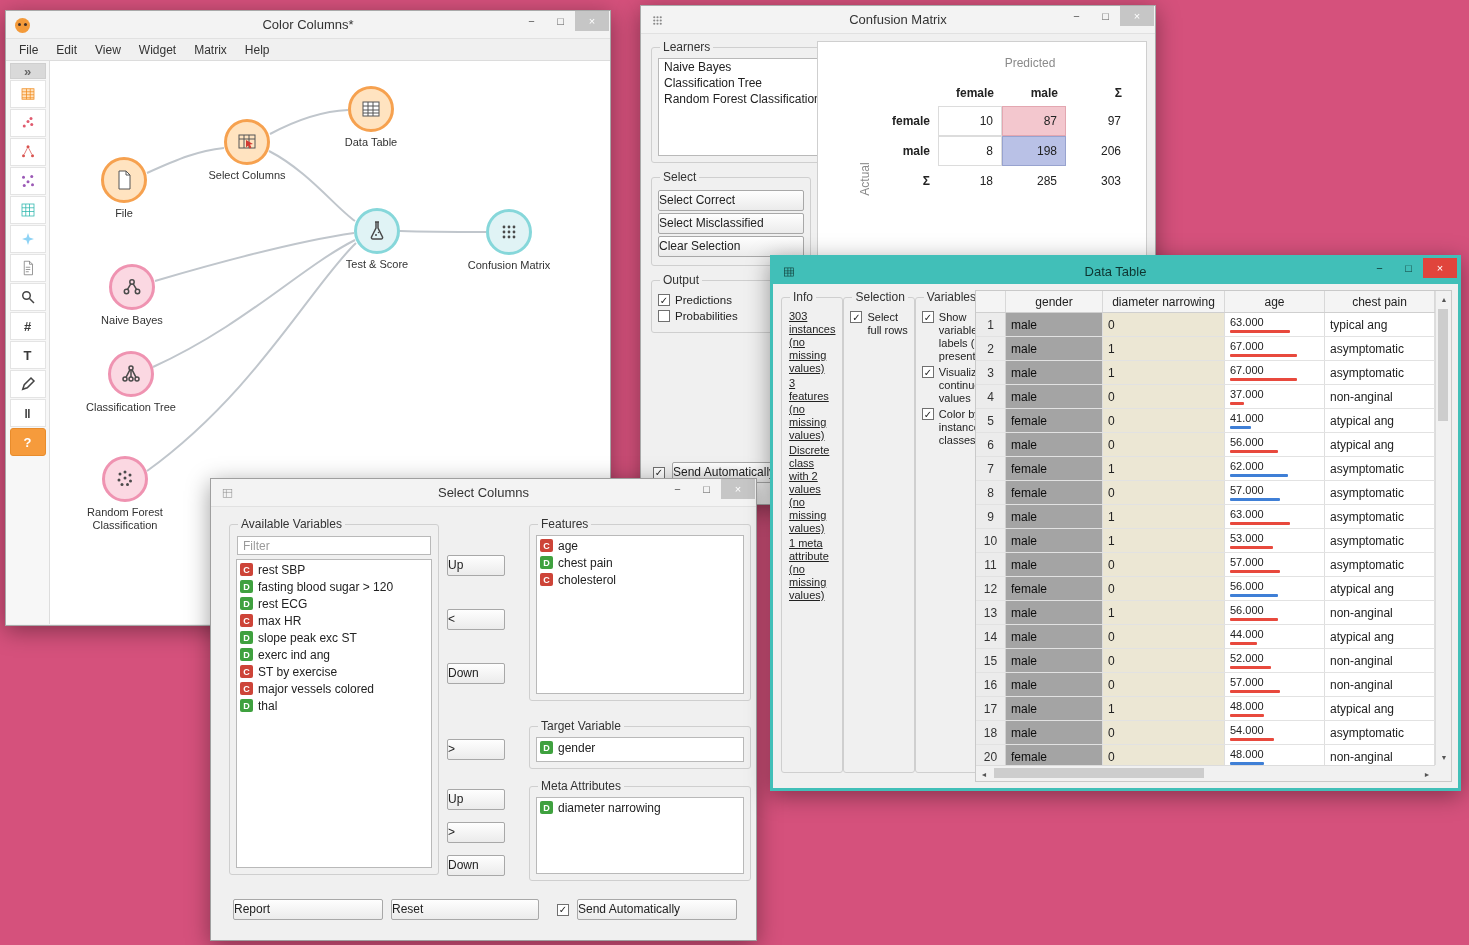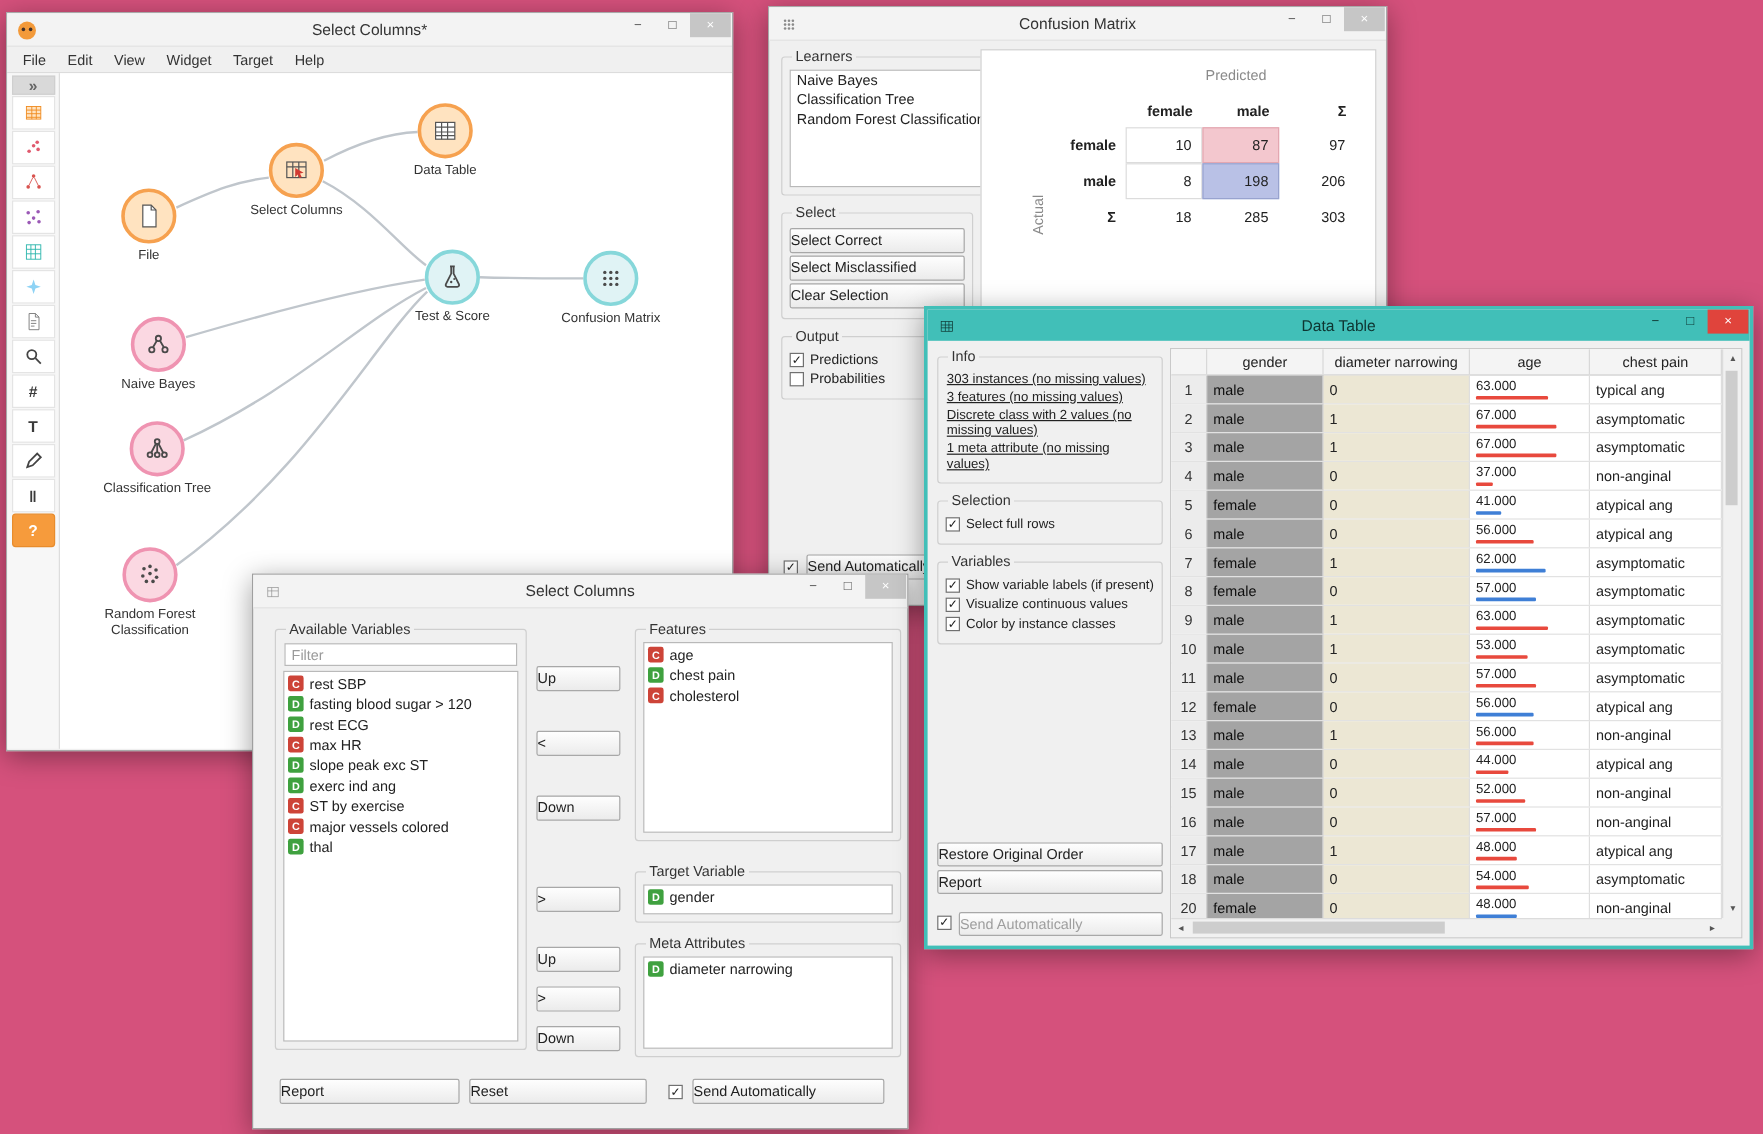--- a/index.html
+++ b/index.html
@@ -83,32 +83,32 @@
   #fs-meta      { left:318px; top:272px; width:222px; height:102px; }
   .filter-input { height:19px; border:1px solid #b9b9b9; font-size:12px; padding:1px 5px; margin:1px 1px 4px;
     font-family:"Liberation Sans", sans-serif; color:#333; background:#fff; width:calc(100% - 2px); }
   .filter-input::placeholder { color:#9a9a9a; }
   .var-list { flex:1; background:#fff; border:1px solid #b9b9b9; overflow:hidden; padding:1px 0; }
   .varitem { display:flex; align-items:center; gap:5px; font-size:12px; height:17px; padding-left:3px; white-space:nowrap; }
   .badge { width:13px; height:13px; border-radius:2px; color:#fff; font-size:9px; font-weight:bold;
     display:inline-flex; align-items:center; justify-content:center; flex:none; }
   .bC { background:#cd4438; }
   .bD { background:#3fa13f; }
-  .mid-btn { position:absolute; left:236px; width:70px; }
+  .mid-btn { position:absolute; left:236px; width:58px; }
   .dlg-bottom { position:absolute; left:22px; top:392px; right:19px; display:flex; align-items:center; }
   .dlg-bottom .btn { height:21px; }
 
   
   #dt-window { left:770px; top:255px; width:691px; height:536px; border:3px solid #41bfb8; z-index:4; }
   #dt-window .titlebar { background:#41bfb8; border-bottom:none; color:#0e3531; }
   #dt-window .titlebar { height:26px; }
   #dt-window .cap-btn { color:#0e3531; }
   #dt-window .cap-close { background:#e0443c; color:#fff; }
   .dt-body { display:flex; height:calc(100% - 26px); }
-  .dt-left { width:202px; padding:6px 6px 8px 8px; display:flex; flex-direction:column; font-size:11px; }
+  .dt-left { width:202px; padding:6px 6px 8px 8px; display:flex; flex-direction:row; font-size:11px; }
   .info-line { margin:2px 1px; color:#222; line-height:13px;text-decoration:underline; }
   .dt-left .chk-row { font-size:11px; }
   .dt-left .btn { width:100%; margin:3px 0 0; height:20px; line-height:18px; }
   .dt-send-row { display:flex; align-items:center; gap:6px; margin-top:12px; }
   .dt-send-row .btn { flex:1; color:#9e9e9e; }
   .spacer { flex:1; }
   .dt-table-area { flex:1; position:relative; background:#fff; border:1px solid #c9c9c9; margin:6px 6px 6px 0; overflow:hidden; }
   .tgrid { position:absolute; left:0; top:0; right:16px; bottom:16px; overflow:hidden; }
   .thead { display:flex; height:22px; background:#f4f4f4; border-bottom:1px solid #cfcfcf; font-size:12px; color:#222; }
   .th { display:flex; align-items:center; justify-content:center; border-right:1px solid #d8d8d8; overflow:hidden; white-space:nowrap; }
@@ -134,33 +134,33 @@
     background:#42312a; box-shadow:6px 0 #42312a; }
 </style>
 </head>
 <body>
 
 <div class="window" id="main-window">
   <div class="titlebar">
     <span class="tb-icon">
         <span class="orange-face"></span>
       </span>
-    <span>Select Columns*</span>
+    <span>Color Columns*</span>
     <span class="cap-btns">
       <span class="cap-btn">−</span>
       <span class="cap-btn">□</span>
       <span class="cap-btn cap-close">×</span>
     </span>
   </div>
   <div class="menubar">
     <span class="menu-item">File</span>
     <span class="menu-item">Edit</span>
     <span class="menu-item">View</span>
     <span class="menu-item">Widget</span>
-    <span class="menu-item">Target</span>
+    <span class="menu-item">Matrix</span>
     <span class="menu-item">Help</span>
   </div>
   <div class="main-body">
     <div class="toolbar">
       <div class="tool t-expand">»</div>
       <div class="tool">
         <svg width="18" height="18" viewBox="0 0 24 24">
             <rect x="4" y="5" width="16" height="14" fill="#ffe3c0" stroke="#f08b1f"></rect>
             <path d="M4 9h16M4 13h16M4 17h16M10 5v14M15 5v14" stroke="#f08b1f" fill="none"></path>
           </svg>

